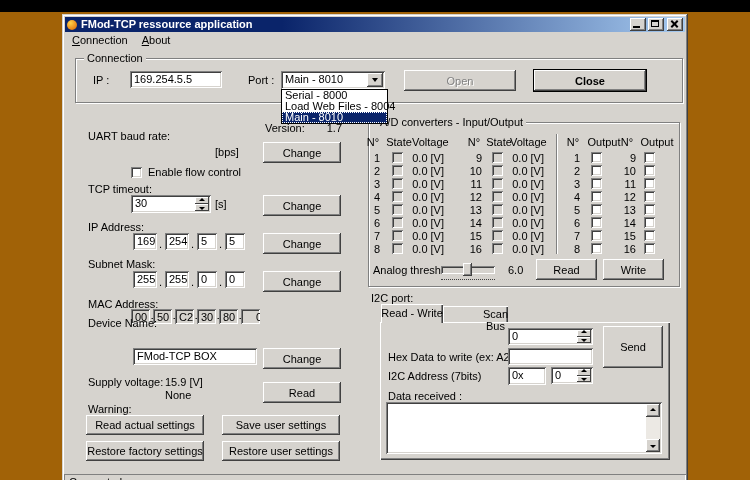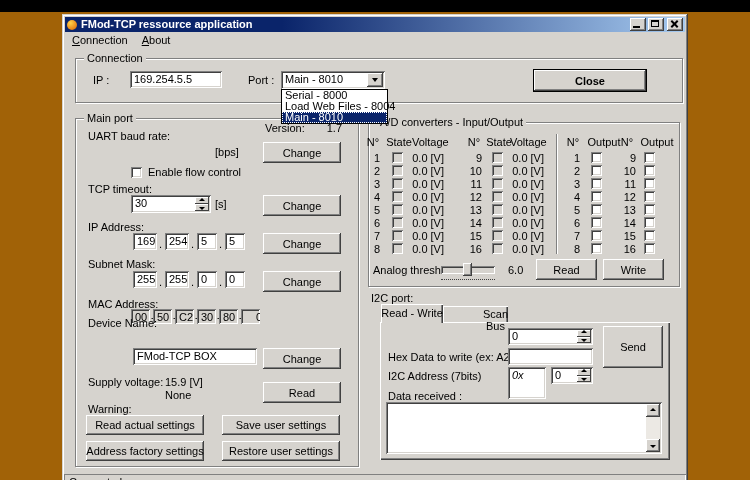--- a/index.html
+++ b/index.html
@@ -103,31 +103,29 @@
     </div>
     <span class="lbl" style="left:31px;top:60px;">IP :</span>
     <div class="field" style="left:68px;top:57px;width:92px;height:17px;">169.254.5.5</div>
     <span class="lbl" style="left:186px;top:60px;">Port :</span>
     <div class="field" style="left:219px;top:57px;width:104px;height:18px;">
       <span>Main - 8010</span>
       <span class="combo-arrow">
           <span class="tri-dn"></span>
         </span>
     </div>
+    <button class="btn disabled" style="left:342px;top:56px;width:112px;height:21px;">Open</button>
     <button class="btn default" style="left:472px;top:56px;width:112px;height:21px;">Close</button>
 
     <div class="ddlist" style="left:219px;top:75px;width:105px;" id="port-dropdown">
         <div class="dd-item">Serial - 8000</div>
         <div class="dd-item">Load Web Files - 8004</div>
         <div class="dd-item sel">Main - 8010</div>
       </div>
 
-    <div class="group" style="left:13px;top:104px;width:282px;height:347px;">
-      <span class="glabel">Main port</span>
-    </div>
     <span class="lbl" style="left:203px;top:108px;">Version:</span>
     <span class="lbl" style="left:258px;top:108px;width:22px;text-align:right;">1.7</span>
 
     <span class="lbl" style="left:26px;top:116px;">UART baud rate:</span>
     <span class="lbl" style="left:153px;top:132px;">[bps]</span>
     <button class="btn" style="left:201px;top:128px;width:78px;height:21px;">Change</button>
 
     <span class="cb" style="left:69px;top:153px;"></span>
     <span class="lbl" style="left:86px;top:152px;">Enable flow control</span>
 
@@ -184,21 +182,21 @@
     <button class="btn" style="left:201px;top:334px;width:78px;height:21px;">Change</button>
 
     <span class="lbl" style="left:26px;top:362px;">Supply voltage:</span>
     <span class="lbl" style="left:103px;top:362px;">15.9 [V]</span>
     <span class="lbl" style="left:26px;top:389px;text-align:right;">Warning:</span>
     <span class="lbl" style="left:103px;top:375px;">None</span>
     <button class="btn" style="left:201px;top:368px;width:78px;height:21px;">Read</button>
 
     <button class="btn" style="left:24px;top:401px;width:118px;height:20px;">Read actual settings</button>
     <button class="btn" style="left:160px;top:401px;width:118px;height:20px;">Save user settings</button>
-    <button class="btn" style="left:24px;top:427px;width:118px;height:20px;">Address factory settings</button>
+    <button class="btn" style="left:24px;top:427px;width:118px;height:20px;">Restore factory settings</button>
     <button class="btn" style="left:160px;top:427px;width:118px;height:20px;">Restore user settings</button>
 
     <div class="group" style="left:306px;top:108px;width:310px;height:163px;">
       <span class="glabel">A/D converters - Input/Output</span>
     </div>
     <span class="hd" style="left:304px;top:122px;width:14px;">N°</span>
     <span class="hd" style="left:322px;top:122px;width:30px;">State</span>
     <span class="hd" style="left:350px;top:122px;width:34px;">Voltage</span>
     <span class="hd" style="left:404px;top:122px;width:16px;">N°</span>
     <span class="hd" style="left:422px;top:122px;width:30px;">State</span>
@@ -230,21 +228,21 @@
             <span class="tri-up-s"></span>
           </span>
         <span class="spin-btn">
             <span class="tri-dn-s"></span>
           </span>
       </span>
     </div>
     <span class="lbl" style="left:326px;top:337px;">Hex Data to write (ex: A2 3F)</span>
     <div class="field" style="left:446px;top:334px;width:85px;height:17px;"></div>
     <span class="lbl" style="left:326px;top:356px;">I2C Address (7bits)</span>
-    <div class="field" style="left:446px;top:353px;width:38px;height:32px;font-style:italic;">0x</div>
+    <div class="field" style="left:446px;top:353px;width:38px;height:18px;">0x</div>
     <div class="field" style="left:489px;top:353px;width:42px;height:17px;">
       <span>0</span>
       <span class="spin">
         <span class="spin-btn">
             <span class="tri-up-s"></span>
           </span>
         <span class="spin-btn">
             <span class="tri-dn-s"></span>
           </span>
       </span>

